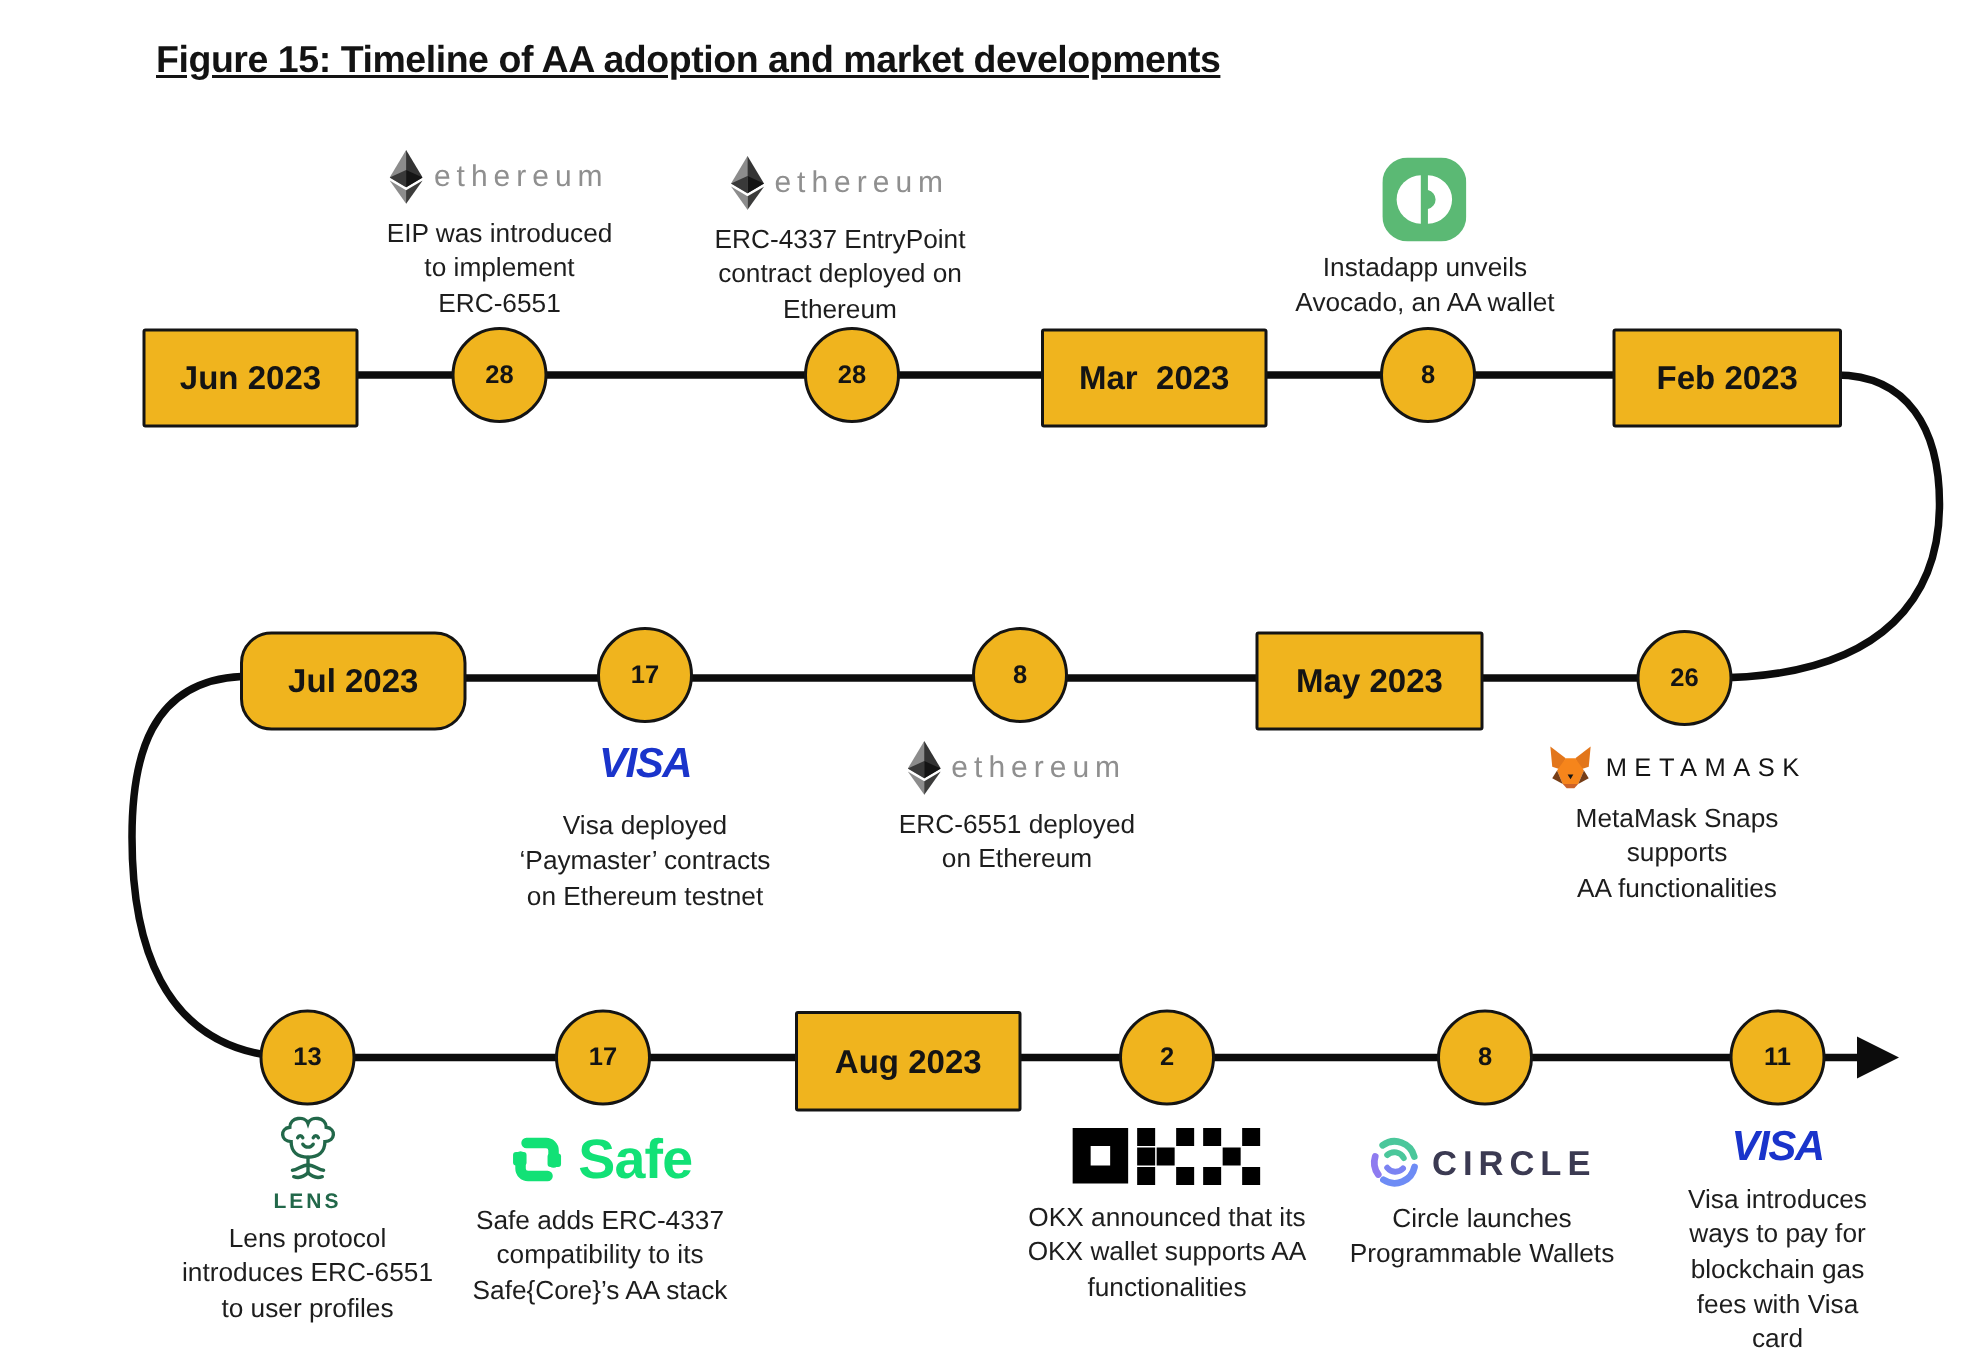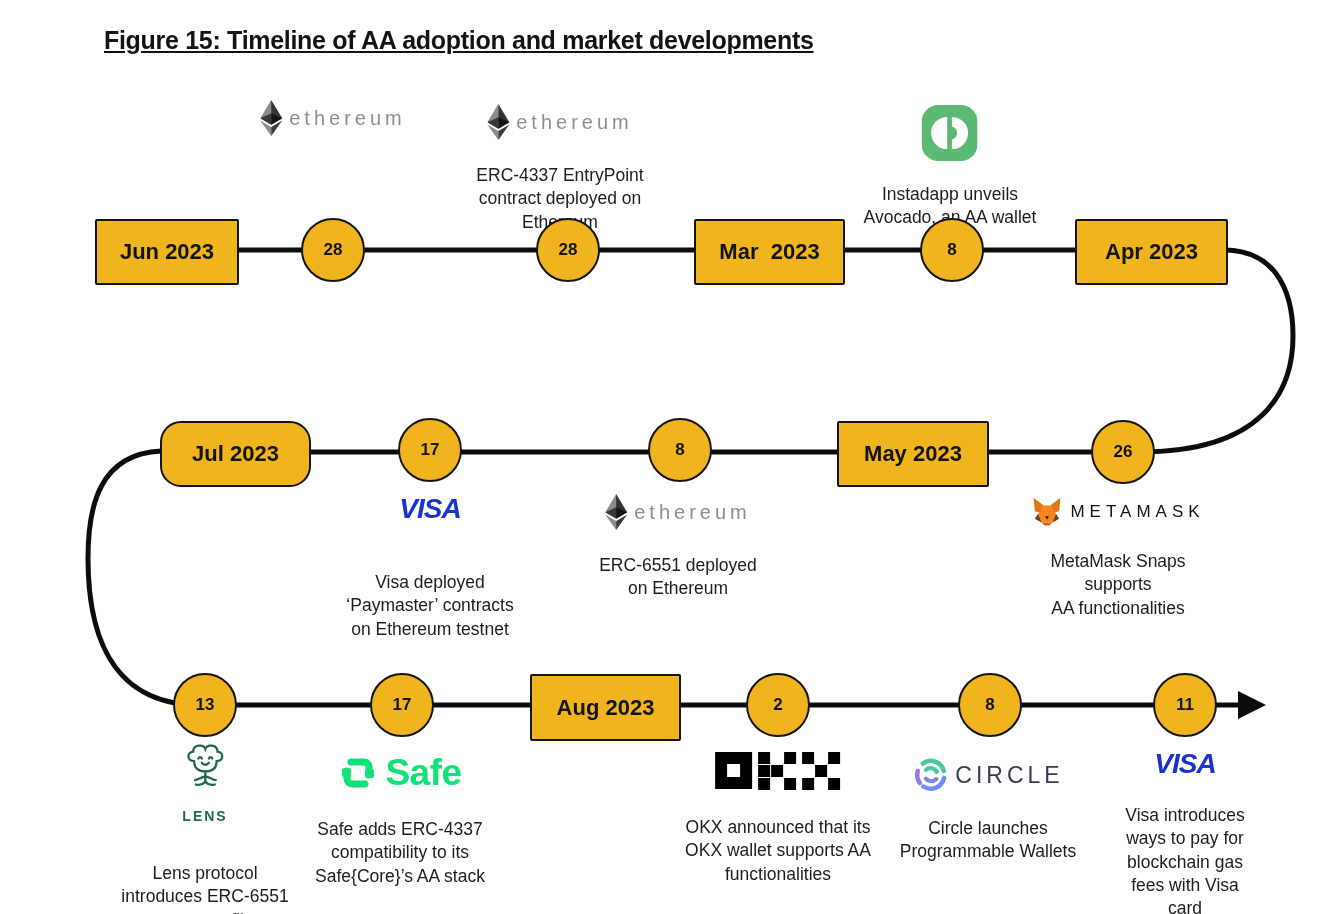--- a/index.html
+++ b/index.html
@@ -21,29 +21,29 @@
   
   .dot{
     position:absolute;z-index:2;width:64px;height:64px;border-radius:50%;
     background:#F0B41E;border:2.5px solid #141414;box-sizing:border-box;
     display:flex;align-items:center;justify-content:center;
     font-weight:700;font-size:17px;color:#141414;
   }
   
   .event{
     position:absolute;z-index:1;display:flex;flex-direction:column;align-items:center;
-    transform:translateX(-50%);text-align:center;gap:16px;
+    transform:translateX(-50%);text-align:center;
   }
   .caption{white-space:pre-line;font-size:17.5px;line-height:1.33;color:#1d1d1d;}
   .brandrow{display:flex;align-items:center;justify-content:center;gap:7px;margin-bottom:8px;}
   .eth-word{font-size:20px;letter-spacing:4px;color:#8f8f8f;}
   .mm-word{font-size:17px;letter-spacing:5px;font-weight:400;color:#141414;}
   .visa-word{font-size:28px;font-weight:800;font-style:italic;letter-spacing:-1px;color:#1A34CB;}
   .safe-word{font-size:37px;font-weight:800;color:#12E176;letter-spacing:-0.5px;}
-  .circle-word{font-size:23px;letter-spacing:4px;font-weight:400;color:#3B3A52;}
+  .circle-word{font-size:23px;letter-spacing:4px;font-weight:700;color:#3B3A52;}
   .lens-word{font-size:14px;letter-spacing:2px;font-weight:600;color:#22684A;margin-top:-2px;}
   
   .okx{display:flex;gap:6px;margin-bottom:10px;}
   .okx .solidO{width:37px;height:37px;background:#000;position:relative;}
   .okx .solidO::after{content:"";position:absolute;left:12px;top:12px;width:13px;height:13px;background:#fff;}
   .okx .g{display:grid;grid-template-columns:repeat(3,12px);grid-template-rows:repeat(3,12px);gap:1px;}
   .okx .g span{background:#fff;}
   .okx .g span.b{background:#000;}
   .gap6{height:6px;}
 </style>
@@ -58,21 +58,21 @@
     <path d="M160 250 H1224" stroke="#0C0C0C" stroke-width="5" fill="none"></path>
     <path d="M1224 250 C1272 250 1293 286 1293 336 C1293 392 1262 452 1140 452" stroke="#0C0C0C" stroke-width="5" fill="none"></path>
     <path d="M161 452 H1140" stroke="#0C0C0C" stroke-width="5" fill="none"></path>
     <path d="M161 451 C100 454 88 505 88 558 C88 618 102 704 198 705" stroke="#0C0C0C" stroke-width="5" fill="none"></path>
     <path d="M198 705 H1240" stroke="#0C0C0C" stroke-width="5" fill="none"></path>
     <polygon points="1238,691 1238,719 1266,705" fill="#0C0C0C"></polygon>
   </svg>
 
   <div class="mbox" style="left:95px;top:219px;width:140px;height:62px;"><span>Jun 2023</span></div>
   <div class="mbox" style="left:694px;top:219px;width:147px;height:62px;"><span>Mar  2023</span></div>
-  <div class="mbox" style="left:1075px;top:219px;width:149px;height:62px;"><span>Apr 2023</span></div>
+  <div class="mbox" style="left:1075px;top:219px;width:149px;height:62px;"><span>Feb 2023</span></div>
   <div class="mbox" style="left:160px;top:421px;width:147px;height:62px;border-radius:21px;"><span>Jul 2023</span></div>
   <div class="mbox" style="left:837px;top:421px;width:148px;height:62px;"><span>May 2023</span></div>
   <div class="mbox" style="left:530px;top:674px;width:147px;height:63px;text-align:center;"><span>Aug 2023</span></div>
 
   <div class="dot" style="left:301px;top:218px;">
       <span>28</span>
     </div>
   <div class="dot" style="left:536px;top:218px;">
       <span>28</span>
     </div>
@@ -109,20 +109,23 @@
       <svg width="22" height="36" viewBox="0 0 256 417">
         <polygon fill="#343434" points="127.9,0 125.2,9.5 125.2,285.2 127.9,287.9 255.9,212.3"></polygon>
         <polygon fill="#8C8C8C" points="127.9,0 0,212.3 127.9,287.9"></polygon>
         <polygon fill="#3C3C3B" points="127.9,312.2 126.4,314 126.4,412.3 127.9,416.6 256,236.6"></polygon>
         <polygon fill="#8C8C8C" points="127.9,416.6 127.9,312.2 0,236.6"></polygon>
         <polygon fill="#141414" points="127.9,287.9 255.9,212.3 127.9,154.2"></polygon>
         <polygon fill="#393939" points="0,212.3 127.9,287.9 127.9,154.2"></polygon>
       </svg>
       <span class="eth-word">ethereum</span>
     </div>
+    <div class="caption">EIP was introduced
+to implement
+ERC-6551</div>
   </div>
 
   <div class="event" style="left:560px;top:104px;">
     <div class="brandrow">
       <svg width="22" height="36" viewBox="0 0 256 417">
         <polygon fill="#343434" points="127.9,0 125.2,9.5 125.2,285.2 127.9,287.9 255.9,212.3"></polygon>
         <polygon fill="#8C8C8C" points="127.9,0 0,212.3 127.9,287.9"></polygon>
         <polygon fill="#3C3C3B" points="127.9,312.2 126.4,314 126.4,412.3 127.9,416.6 256,236.6"></polygon>
         <polygon fill="#8C8C8C" points="127.9,416.6 127.9,312.2 0,236.6"></polygon>
         <polygon fill="#141414" points="127.9,287.9 255.9,212.3 127.9,154.2"></polygon>

